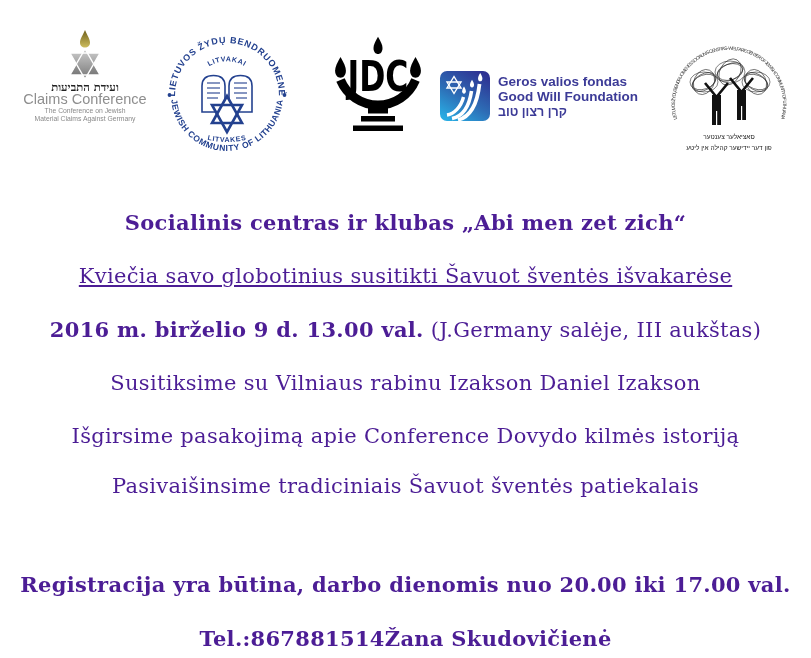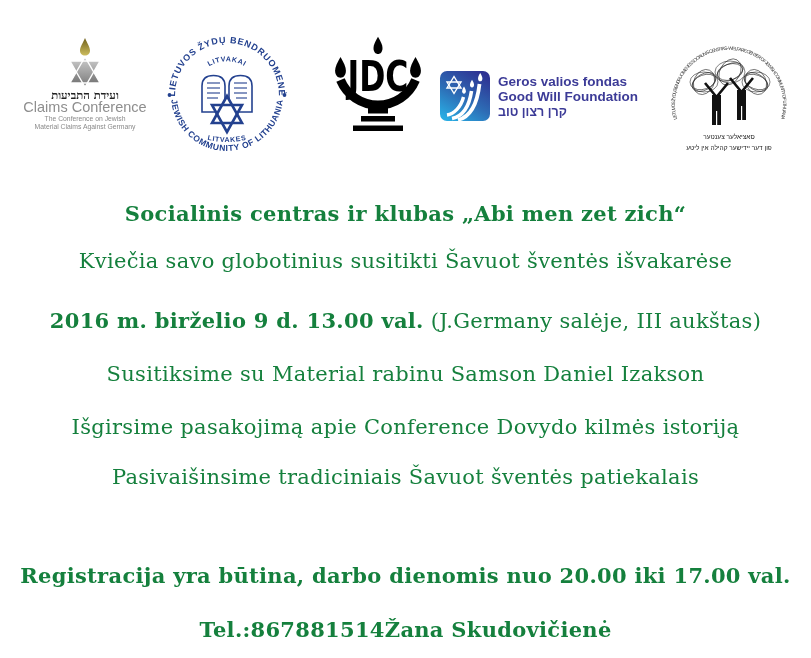--- a/index.html
+++ b/index.html
@@ -1,40 +1,40 @@
 <!DOCTYPE html>
 <html><head>
 <meta charset="utf-8">
 <style>
   html,body{margin:0;padding:0;background:#fff;}
   .page{position:relative;width:811px;height:658px;background:#ffffff;overflow:hidden;
         font-family:"DejaVu Serif",serif;color:#111;}
   .logo{position:absolute;}
   .logo svg{display:block;}
-  .content p{position:absolute;left:0;right:0;margin:8px;text-align:center;
-             font-size:21px;line-height:28px;letter-spacing:0.3px;color:#15803d;}
+  .content p{position:absolute;left:0;right:0;margin:17px;text-align:center;
+             font-size:21px;line-height:28px;letter-spacing:0.3px;color:#4c1d95;}
   .bold{font-weight:700;text-align:center;}
   .thin{font-weight:400;}
   .l1{top:192px;}
-  .l2{top:239px;}
+  .l2{top:245px;text-decoration:underline;}
   .l3{top:299px;}
   .l4{top:352px;}
   .l5{top:405px;}
   .l6{top:455px;}
   .l7{top:554px;}
   .l8{top:608px;}
 </style>
 </head>
 <body>
 
 <div class="page">
 
   <header>
 
-    <div class="logo" style="left:20px;top:36px;">
+    <div class="logo" style="left:20px;top:28px;">
       <svg width="130" height="96" viewBox="0 0 130 96">
         <defs>
           <linearGradient id="flameG" x1="0" y1="0" x2="0" y2="1">
             <stop offset="0" stop-color="#6f5f1c"></stop>
               <stop offset="1" stop-color="#cdbd5e"></stop>
           </linearGradient>
           <linearGradient id="starG" x1="0" y1="0" x2="0" y2="1">
             <stop offset="0" stop-color="#c2c2c2"></stop>
               <stop offset="1" stop-color="#787878"></stop>
           </linearGradient>
@@ -189,20 +189,20 @@
         <text x="69" y="112" text-anchor="middle" font-size="6.5" fill="#1a1a1a">פון דער יידישער קהילה אין ליטע</text>
       </svg>
     </div>
 
   </header>
 
   <main class="content">
     <p class="l1 bold">Socialinis centras ir klubas „Abi men zet zich“</p>
     <p class="l2 thin">Kviečia savo globotinius susitikti Šavuot šventės išvakarėse</p>
     <p class="l3"><span class="bold">2016 m. birželio 9 d. 13.00 val.</span><span class="thin"> (J.Germany salėje, III aukštas)</span></p>
-    <p class="l4 thin">Susitiksime su Material rabinu Samson Daniel Izakson</p>
+    <p class="l4 thin">Susitiksime su Vilniaus rabinu Izakson Daniel Izakson</p>
     <p class="l5 thin">Išgirsime pasakojimą apie Conference Dovydo kilmės istoriją</p>
     <p class="l6 thin">Pasivaišinsime tradiciniais Šavuot šventės patiekalais</p>
     <p class="l7 bold">Registracija yra būtina, darbo dienomis nuo 20.00 iki 17.00 val.</p>
     <p class="l8 bold">Tel.:867881514Žana Skudovičienė</p>
   </main>
 
 </div>
 
 </body></html>

